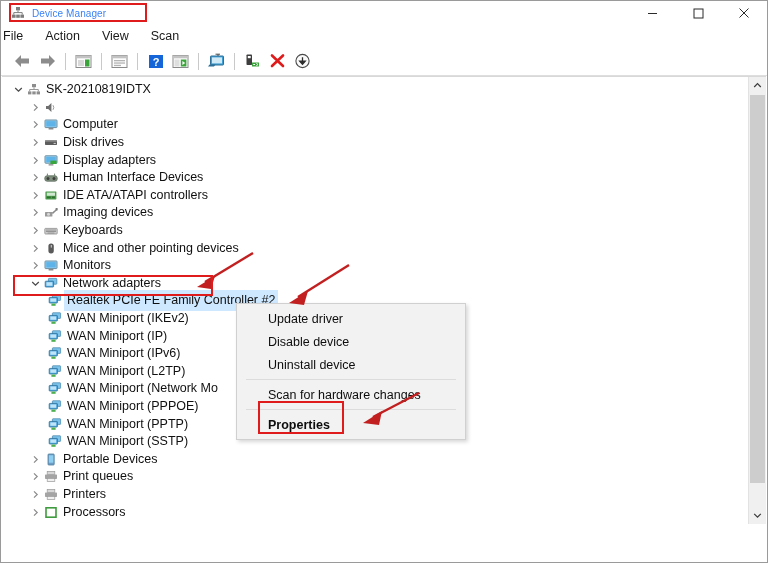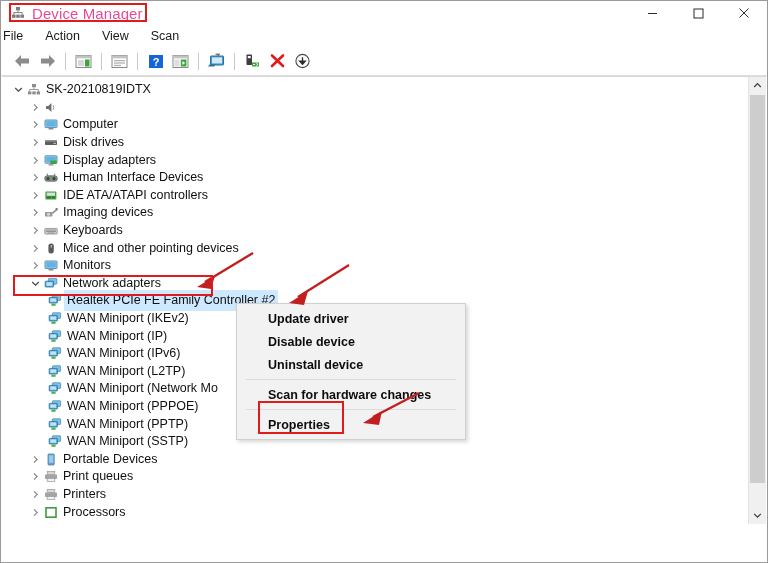--- a/index.html
+++ b/index.html
@@ -14,21 +14,21 @@
     border:1px solid #9a9a9a;background:#ffffff;
   }
 
   
   .titlebar{
     position:relative;height:24px;background:#ffffff;
     display:flex;align-items:center;
   }
   .title-left{display:flex;align-items:center;padding-left:10px;gap:7px;}
   .title-icon{width:14px;height:14px;position:relative;flex:none;}
-  .title-text{font-size:15px;color:#ec4899;letter-spacing:.1px;white-space:nowrap;}
+  .title-text{font-size:10px;color:#3b82f6;letter-spacing:.1px;white-space:nowrap;}
   .win-buttons{position:absolute;right:0;top:0;height:24px;display:flex;}
   .win-btn{width:46px;height:24px;display:flex;align-items:center;justify-content:center;}
   .win-btn svg{display:block;}
 
   
   .anno-title-box{
     position:absolute;left:8px;top:2px;width:138px;height:19px;
     border:2px solid #e01b1b;box-sizing:border-box;pointer-events:none;
   }
 
@@ -76,21 +76,21 @@
 
   
   .ctxmenu{
     position:absolute;left:235px;top:302px;width:228px;
     background:#f2f2f2;border:1px solid #d0d0d0;
     box-shadow:2px 2px 4px rgba(0,0,0,.16);
     padding:3px 0;z-index:40;
   }
   .ctx-item{
     height:23px;display:flex;align-items:center;padding-left:31px;
-    font-size:12.5px;color:#0d0d0d;font-weight:bold;
+    font-size:12.5px;color:#0d0d0d;
   }
   .ctx-item.bold{font-weight:bold;}
   .ctx-sep{height:1px;background:#dcdcdc;margin:3px 9px;}
 
   
   .anno{position:absolute;pointer-events:none;z-index:60;}
   .anno-box{border:2px solid #e01b1b;box-sizing:border-box;}
   #anno-net-box{left:12px;top:274px;width:200px;height:21px;}
   #anno-props-box{left:257px;top:400px;width:86px;height:33px;}
   .anno-svg{position:absolute;left:0;top:0;width:768px;height:563px;z-index:55;pointer-events:none;}

